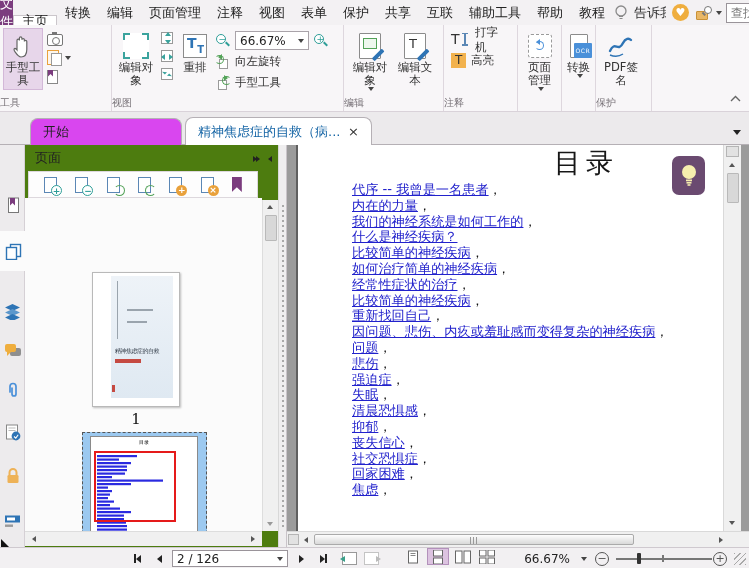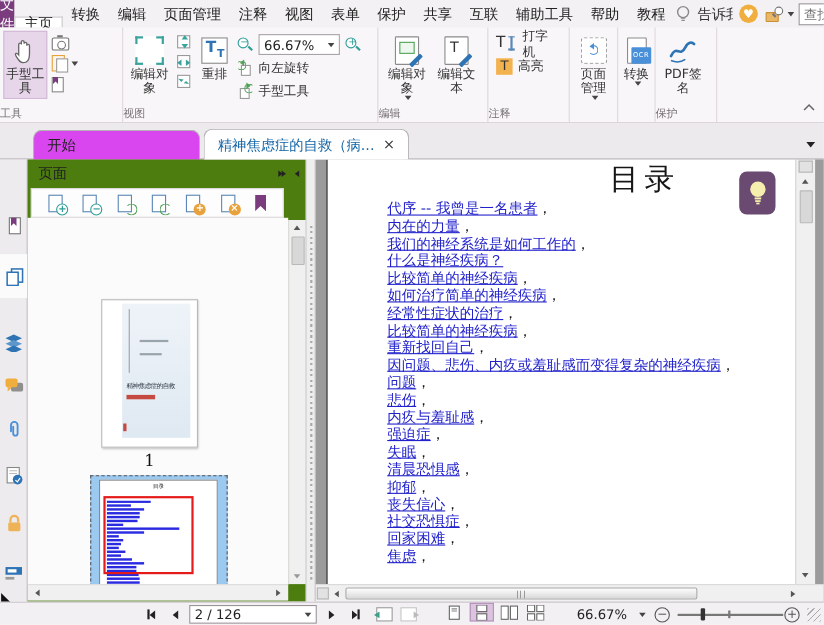--- a/index.html
+++ b/index.html
@@ -595,21 +595,20 @@
 
           <div class="toc-line"><a class="toc-link">重新找回自己</a><span class="toc-punct">，</span></div>
 
           <div class="toc-line"><a class="toc-link">因问题、悲伤、内疚或羞耻感而变得复杂的神经疾病</a><span class="toc-punct">，</span></div>
 
 
           <div class="toc-line"><a class="toc-link">问题</a><span class="toc-punct">，</span></div>
 
           <div class="toc-line"><a class="toc-link">悲伤</a><span class="toc-punct">，</span></div>
 
-          <div class="toc-line"><a class="toc-link">内疚与羞耻感</a><span class="toc-punct">，</span></div>
 
           <div class="toc-line"><a class="toc-link">强迫症</a><span class="toc-punct">，</span></div>
 
           <div class="toc-line"><a class="toc-link">失眠</a><span class="toc-punct">，</span></div>
 
           <div class="toc-line"><a class="toc-link">清晨恐惧感</a><span class="toc-punct">，</span></div>
 
           <div class="toc-line"><a class="toc-link">抑郁</a><span class="toc-punct">，</span></div>
 
           <div class="toc-line"><a class="toc-link">丧失信心</a><span class="toc-punct">，</span></div>

